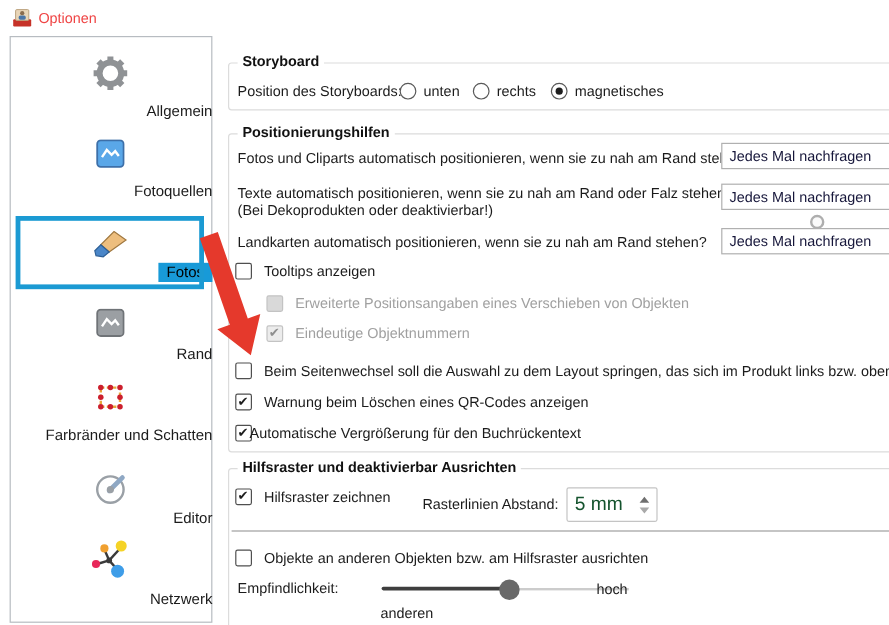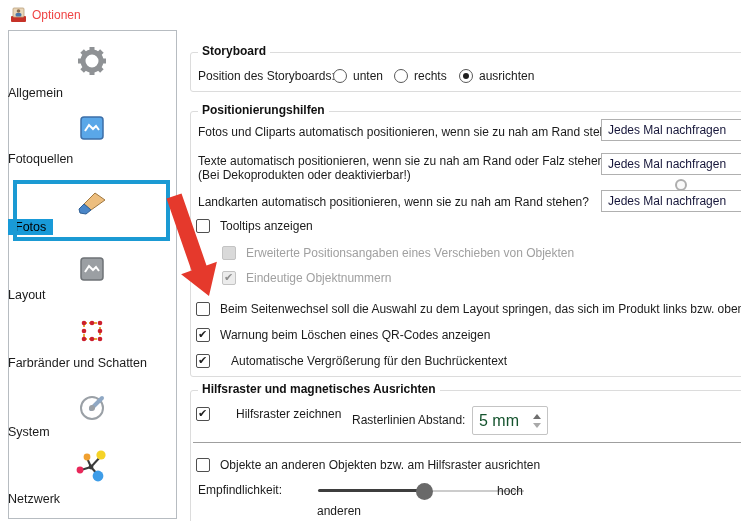--- a/index.html
+++ b/index.html
@@ -10,21 +10,21 @@
     font-size:12px;color:#1b1b1b;
   }
   .abs{position:absolute}
   .lbl{position:absolute;font-size:12px;color:#1b1b1b;white-space:nowrap;line-height:15px}
   .lbl.dis{color:#a0a0a0}
   
   .titlebar-text{position:absolute;left:32px;top:8px;font-size:12px;color:#ef4444}
   
   .sidebar{position:absolute;left:8px;top:30px;width:169px;height:489px;
     border:1px solid #b7bcc1;background:#fff;box-sizing:border-box}
-  .sb-label{position:absolute;left:8px;width:169px;text-align:left;
+  .sb-label{position:absolute;left:8px;width:169px;text-align:right;
     font-size:12.5px;color:#1b1b1b}
   .sb-icon{position:absolute}
   .editor-annotation{position:absolute;left:13px;top:180px;width:157px;height:61px;
     border:4px solid #1b9ad3;box-sizing:border-box;pointer-events:none}
   .editor-hl{background:#189ad8;color:#000;padding:1px 7px}
   
   .group{position:absolute;border:1px solid #dcdcdc;border-radius:3px;box-sizing:border-box}
   .group-title{position:absolute;top:-9px;left:7px;background:#fff;padding:0 4px;
     font-weight:bold;font-size:12px;color:#111;white-space:nowrap}
   
@@ -118,21 +118,21 @@
   <span class="editor-hl">Fotos</span>
 </div>
 <div class="editor-annotation"></div>
 
 <span class="sb-icon" style="left:80px;top:257px">
   <svg width="24" height="24" viewBox="0 0 24 24">
     <rect x="1" y="1" width="22" height="22" rx="3" fill="#9b9fa3" stroke="#6f7377" stroke-width="1.5"></rect>
     <polyline points="5,15 9,9 13,13 16,10 19,14" fill="none" stroke="#ffffff" stroke-width="2"></polyline>
   </svg>
 </span>
-<div class="sb-label" style="top:288px">Layout</div>
+<div class="sb-label" style="top:288px">Rand</div>
 
 <span class="sb-icon" style="left:79px;top:318px">
   <svg width="26" height="26" viewBox="0 0 26 26">
     <rect x="5" y="5" width="16" height="16" fill="none" stroke="#e8a93c" stroke-width="2" stroke-dasharray="3,2"></rect>
     <g fill="#cc1f2d">
       <circle cx="5" cy="5" r="2.3"></circle>
         <circle cx="13" cy="5" r="2.3"></circle>
         <circle cx="21" cy="5" r="2.3"></circle>
       <circle cx="5" cy="13" r="2.3"></circle>
         <circle cx="21" cy="13" r="2.3"></circle>
@@ -144,21 +144,21 @@
 </span>
 <div class="sb-label" style="top:356px">Farbränder und Schatten</div>
 
 <span class="sb-icon" style="left:77px;top:392px">
   <svg width="30" height="30" viewBox="0 0 30 30">
     <circle cx="15" cy="16" r="11" fill="none" stroke="#9aa0a6" stroke-width="2"></circle>
     <line x1="14" y1="17" x2="25" y2="6" stroke="#8fa8c4" stroke-width="4" stroke-linecap="round"></line>
     <circle cx="15" cy="16" r="3" fill="#9aa0a6"></circle>
   </svg>
 </span>
-<div class="sb-label" style="top:425px">System</div>
+<div class="sb-label" style="top:425px">Editor</div>
 
 <span class="sb-icon" style="left:75px;top:447px">
   <svg width="34" height="36" viewBox="0 0 34 36">
     <g stroke="#3a3a3a" stroke-width="2">
       <line x1="16" y1="20" x2="12" y2="11"></line>
       <line x1="16" y1="20" x2="26" y2="9"></line>
       <line x1="16" y1="20" x2="6" y2="23"></line>
       <line x1="16" y1="20" x2="23" y2="28"></line>
     </g>
     <circle cx="16" cy="20" r="2.4" fill="#3a3a3a"></circle>
@@ -172,21 +172,21 @@
 
 <div class="group" style="left:190px;top:52px;width:624px;height:40px">
   <span class="group-title">Storyboard</span>
 </div>
 <span class="lbl" style="left:198px;top:69px">Position des Storyboards:</span>
 <span class="radio" style="left:333px;top:69px"></span>
 <span class="lbl" style="left:353px;top:69px">unten</span>
 <span class="radio" style="left:394px;top:69px"></span>
 <span class="lbl" style="left:414px;top:69px">rechts</span>
 <span class="radio selected" style="left:459px;top:69px"></span>
-<span class="lbl" style="left:479px;top:69px">ausrichten</span>
+<span class="lbl" style="left:479px;top:69px">magnetisches</span>
 
 <div class="group" style="left:190px;top:111px;width:624px;height:266px">
   <span class="group-title">Positionierungshilfen</span>
 </div>
 
 <span class="lbl" style="left:198px;top:125px">Fotos und Cliparts automatisch positionieren, wenn sie zu nah am Rand stehen?</span>
 <div class="dropdown" style="left:601px;top:119px">Jedes Mal nachfragen</div>
 
 <span class="lbl" style="left:198px;top:154px">Texte automatisch positionieren, wenn sie zu nah am Rand oder Falz stehen?</span>
 <span class="lbl" style="left:198px;top:168px">(Bei Dekoprodukten oder deaktivierbar!)</span>
@@ -206,28 +206,28 @@
 <span class="cb-box disabled checked" style="left:222px;top:271px"></span>
 <span class="lbl dis" style="left:246px;top:271px">Eindeutige Objektnummern</span>
 
 <span class="cb-box" style="left:196px;top:302px"></span>
 <span class="lbl" style="left:220px;top:302px">Beim Seitenwechsel soll die Auswahl zu dem Layout springen, das sich im Produkt links bzw. oben befindet.</span>
 
 <span class="cb-box checked" style="left:196px;top:328px"></span>
 <span class="lbl" style="left:220px;top:328px">Warnung beim Löschen eines QR-Codes anzeigen</span>
 
 <span class="cb-box checked" style="left:196px;top:354px"></span>
-<span class="lbl" style="left:231px;top:354px">Automatische Vergrößerung für den Buchrückentext</span>
+<span class="lbl" style="left:208px;top:354px">Automatische Vergrößerung für den Buchrückentext</span>
 
 <div class="group" style="left:190px;top:390px;width:624px;height:150px">
-  <span class="group-title">Hilfsraster und magnetisches Ausrichten</span>
+  <span class="group-title">Hilfsraster und deaktivierbar Ausrichten</span>
 </div>
 
 <span class="cb-box checked" style="left:196px;top:407px"></span>
-<span class="lbl" style="left:236px;top:407px">Hilfsraster zeichnen</span>
+<span class="lbl" style="left:220px;top:407px">Hilfsraster zeichnen</span>
 
 <span class="lbl" style="left:352px;top:413px">Rasterlinien Abstand:</span>
 <div class="spinner">
   <span class="spin-val">5 mm</span>
   <span class="spin-arrows">
     <span class="tri-up"></span>
     <span class="tri-down"></span>
   </span>
 </div>
 

